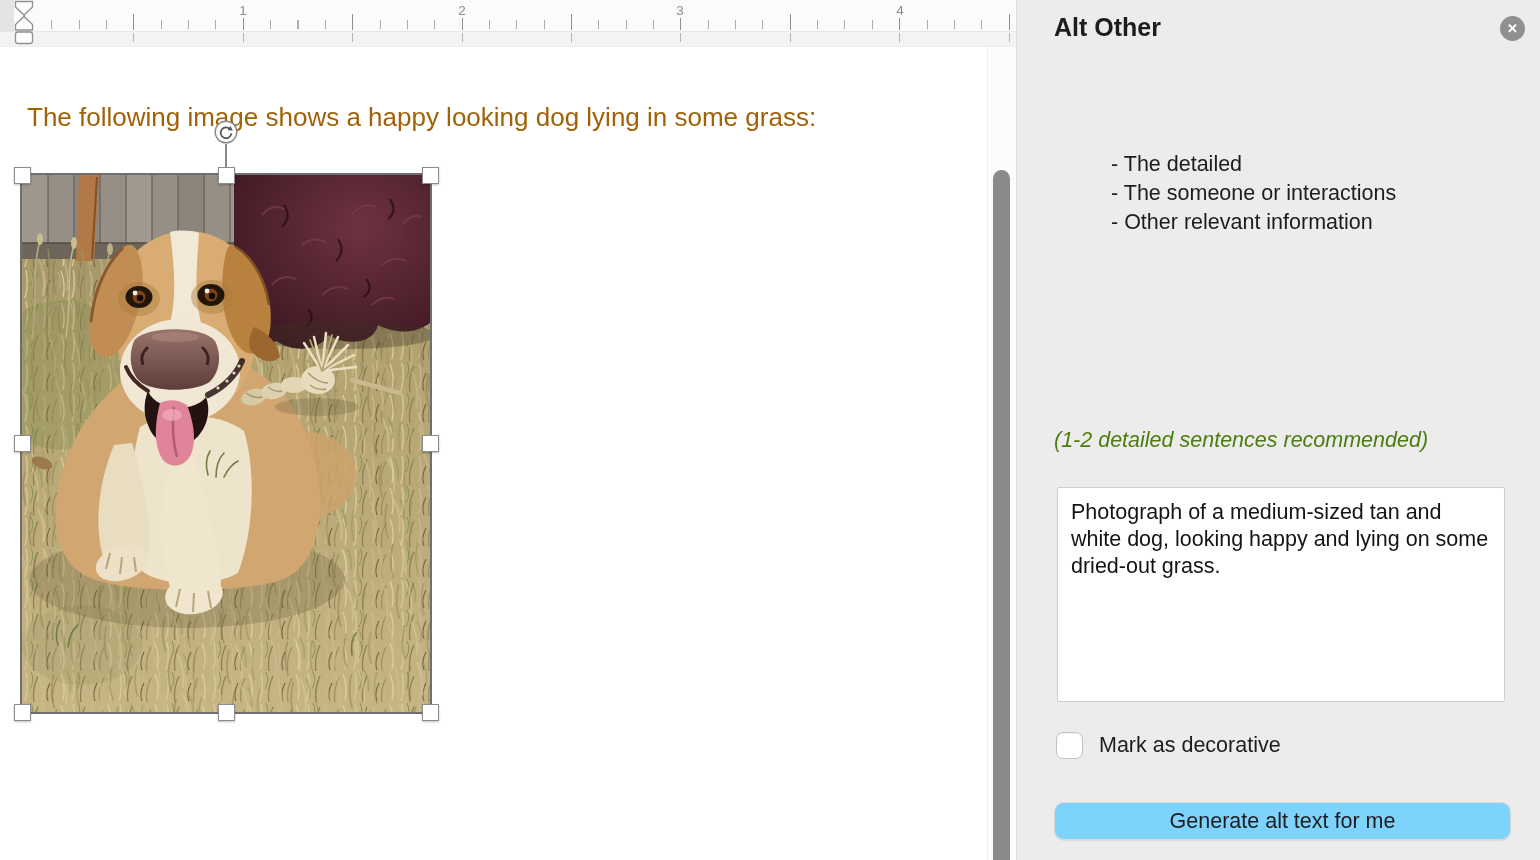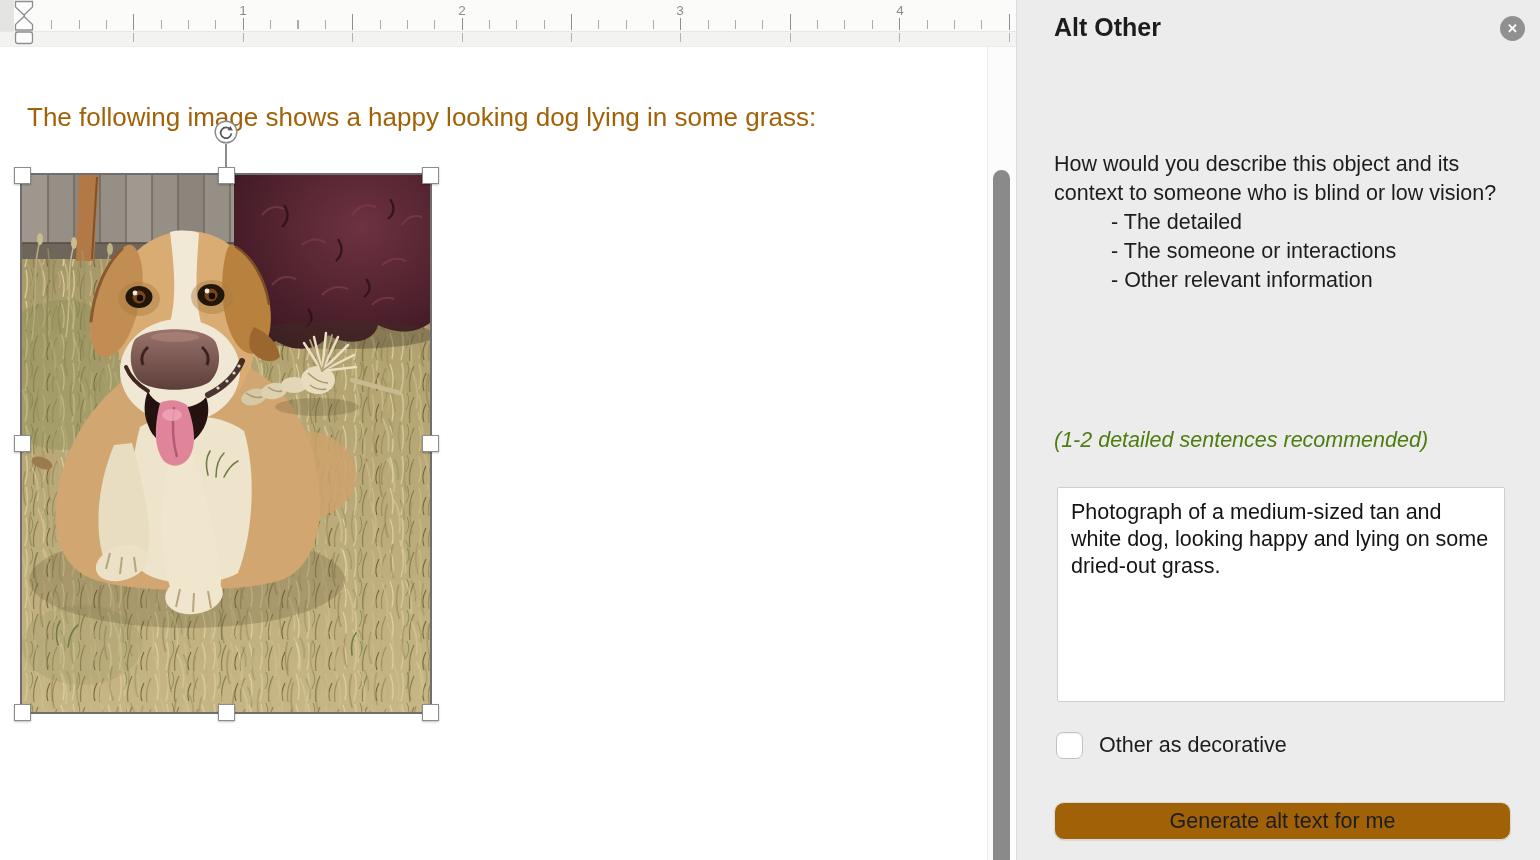--- a/index.html
+++ b/index.html
@@ -55,21 +55,21 @@
   .question{position:absolute;left:37px;top:150px;width:458px;font-size:21.5px;line-height:29px;color:#1d1d1f;}
   .q-bullet{padding-left:57px;}
   .hint{position:absolute;left:37px;top:428px;width:458px;font-style:italic;font-size:21.5px;color:#4d7c0f;}
   .alt-textarea{position:absolute;left:40px;top:487px;width:448px;height:215px;box-sizing:border-box;
     background:#fff;border:1px solid #cfcfcf;border-radius:2px;resize:none;padding:11px 13px;
     font-family:"Liberation Sans",sans-serif;font-size:21.5px;line-height:27px;color:#141414;outline:none;}
   .chk-row{position:absolute;left:39px;top:732px;display:flex;align-items:center;}
   .chk{appearance:none;-webkit-appearance:none;width:27px;height:27px;margin:0;background:#fff;
     border:1.5px solid #c2c2c2;border-radius:7px;box-shadow:inset 0 1px 1px rgba(0,0,0,.05);}
   .chk-label{margin-left:16px;font-size:21.5px;color:#1d1d1f;}
-  .gen-btn{position:absolute;left:37px;top:802px;width:457px;height:38px;background:#a16207;
+  .gen-btn{position:absolute;left:37px;top:802px;width:457px;height:38px;background:#7dd3fc;
     border:1px solid #d9d9d9;border-radius:10px;font-family:"Liberation Sans",sans-serif;
     font-size:21.5px;color:#1d1d1f;box-shadow:0 1px 1px rgba(0,0,0,.08);cursor:pointer;}
 </style>
 </head>
 <body>
 
 <div class="app">
 
   <div class="doc-area">
 
@@ -347,30 +347,29 @@
     <div class="vscroll-thumb"></div>
   </div>
 
   <div class="panel">
     <div class="panel-title">Alt Other</div>
     <button class="close-btn">
       <span>✕</span>
     </button>
 
     <div class="question">
-      <div>How would you describe this object and its context to someone who is blind or low vision?</div>
       <div class="q-bullet">- The detailed</div>
       <div class="q-bullet">- The someone or interactions</div>
       <div class="q-bullet">- Other relevant information</div>
     </div>
 
     <div class="hint">(1-2 detailed sentences recommended)</div>
 
     <textarea class="alt-textarea" spellcheck="false" style="">Photograph of a medium-sized tan and white dog, looking happy and lying on some dried-out grass.</textarea>
 
     <div class="chk-row">
       <input type="checkbox" class="chk" style="">
-      <span class="chk-label">Other as decorative</span>
+      <span class="chk-label">Mark as decorative</span>
     </div>
 
     <button class="gen-btn">Generate alt text for me</button>
   </div>
 </div>
 
 </body></html>

